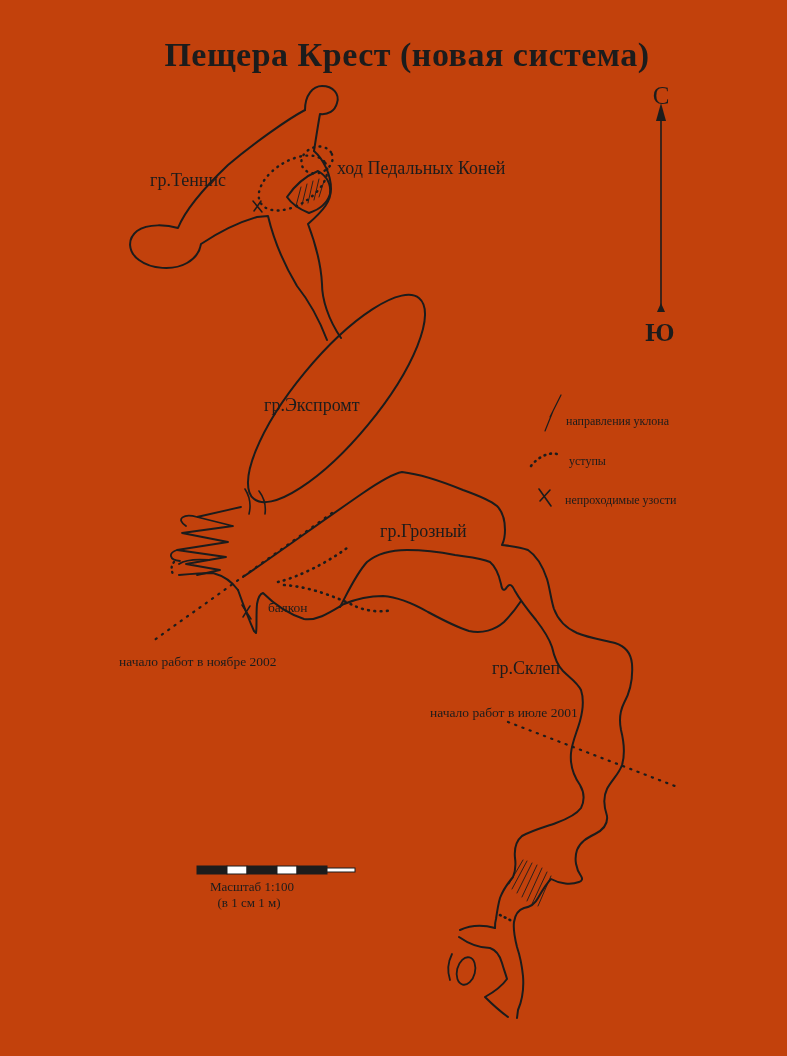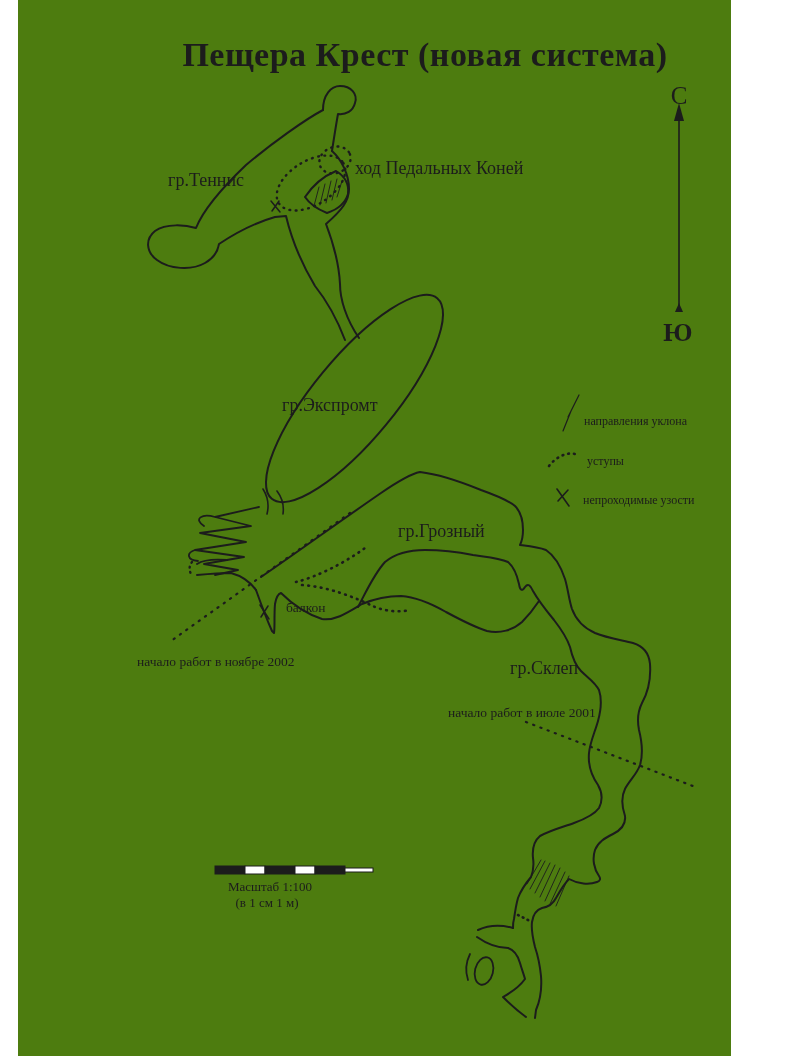--- a/index.html
+++ b/index.html
@@ -1,17 +1,17 @@
 <!DOCTYPE html>
 <html><head>
 <meta charset="utf-8">
 <style>
   html,body{margin:0;padding:0;background:#ffffff;}
-  #page{position:relative;width:713px;height:1056px;background:#4d7c0f;overflow:hidden;
-        font-family:"Liberation Serif", serif;margin-left:18px;}
+  #page{position:relative;width:787px;height:1056px;background:#c2410c;overflow:hidden;
+        font-family:"Liberation Serif", serif;}
   svg{position:absolute;left:0;top:0;}
   text{fill:#1c1c1c;}
   .title{font-size:34px;font-weight:bold;letter-spacing:0.5px;}
   .chamber{font-size:18px;}
   .small{font-size:13.5px;}
   .legend{font-size:12px;}
   .scaletxt{font-size:13px;}
   .compass{font-size:25px;}
   .compassB{font-size:26px;font-weight:bold;}
 </style>

